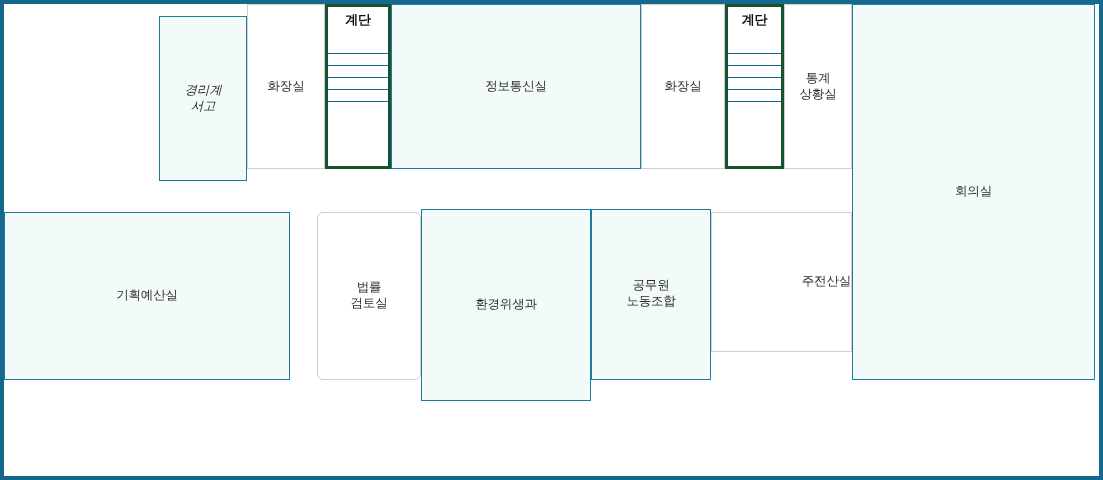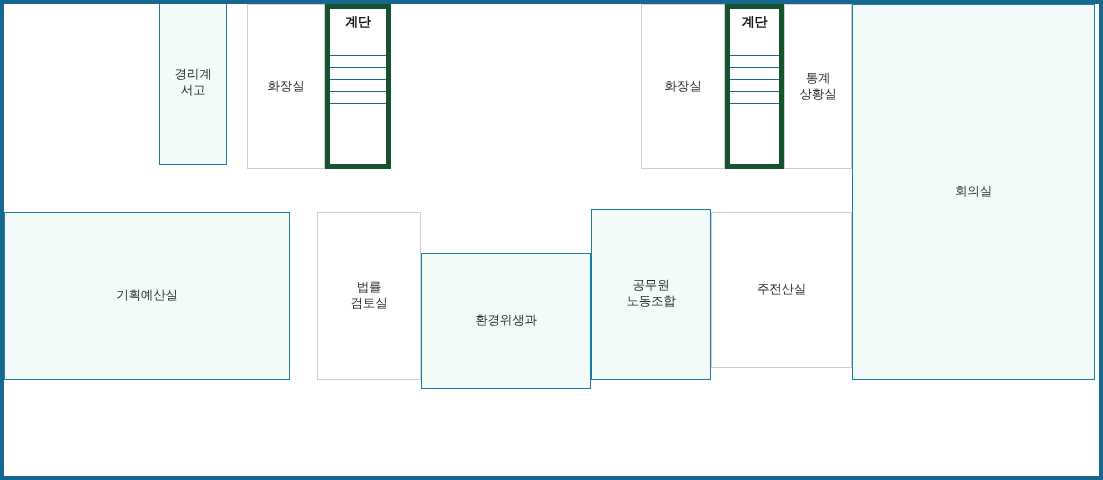--- a/index.html
+++ b/index.html
@@ -57,21 +57,21 @@
   .room.plain {
     background: #ffffff;
     border: 1px solid #cfcfcf;
   }
 
   
   .stair {
     position: absolute;
     box-sizing: border-box;
     background: #ffffff;
-    border: 5px solid #14532d;
+    border: 3px solid #14532d;
   }
   .stair .stair-label {
     position: absolute;
     top: 4px;
     left: 0;
     right: 0;
     text-align: center;
     font-size: 13px;
     font-weight: bold;
     color: #111111;
@@ -91,40 +91,43 @@
     display: block;
     pointer-events: none;
   }
 </style>
 </head>
 <body>
 
 <div id="floorplan">
 
 
-  <div class="room shaded" style="left:159px; top:0; width:68px; height:165px;">
+  <div class="room shaded" style="left:159px; top:16px; width:88px; height:165px;font-style:italic;">
     <span class="room-label">경리계
 서고</span>
   </div>
 
   <div class="room plain" style="left:247px; top:4px; width:78px; height:165px;">
     <span class="room-label">화장실</span>
   </div>
 
   <div class="stair" style="left:325px; top:4px; width:66px; height:165px;">
     <span class="stair-label">계단</span>
     <div class="treads" style="top:46px;">
       <div class="tread" style="margin-top:0px;"></div>
       <div class="tread" style="margin-top:11px;"></div>
       <div class="tread" style="margin-top:11px;"></div>
       <div class="tread" style="margin-top:11px;"></div>
       <div class="tread" style="margin-top:11px;"></div>
     </div>
   </div>
 
+  <div class="room shaded" style="left:391px; top:4px; width:250px; height:165px;">
+    <span class="room-label">정보통신실</span>
+  </div>
 
   <div class="room plain" style="left:641px; top:4px; width:84px; height:165px;">
     <span class="room-label">화장실</span>
   </div>
 
   <div class="stair" style="left:725px; top:4px; width:59px; height:165px;">
     <span class="stair-label">계단</span>
     <div class="treads" style="top:46px;">
       <div class="tread" style="margin-top:0px;"></div>
       <div class="tread" style="margin-top:11px;"></div>
@@ -140,33 +143,33 @@
   </div>
 
   <div class="room shaded" style="left:852px; top:4px; width:243px; height:376px;">
     <span class="room-label">회의실</span>
   </div>
 
   <div class="room shaded" style="left:4px; top:212px; width:286px; height:168px;">
     <span class="room-label">기획예산실</span>
   </div>
 
-  <div class="room plain" style="left:317px; top:212px; width:104px; height:168px;">
+  <div class="room plain" style="left:317px; top:212px; width:104px; height:168px;border-radius:6px;">
     <span class="room-label">법률
 검토실</span>
   </div>
 
-  <div class="room shaded" style="left:421px; top:209px; width:170px; height:136px;margin-top:44px;">
+  <div class="room shaded" style="left:421px; top:209px; width:170px; height:192px;">
     <span class="room-label">환경위생과</span>
   </div>
 
   <div class="room shaded" style="left:591px; top:209px; width:120px; height:171px;font-family:Liberation Mono, monospace;">
     <span class="room-label">공무원
 노동조합</span>
   </div>
 
-  <div class="room plain" style="left:711px; top:212px; width:141px; height:156px;">
+  <div class="room plain" style="left:711px; top:212px; width:141px; height:140px;justify-content:flex-end;">
     <span class="room-label">주전산실</span>
   </div>
 
   <div class="outer-frame"></div>
 
 </div>
 
 </body></html>

